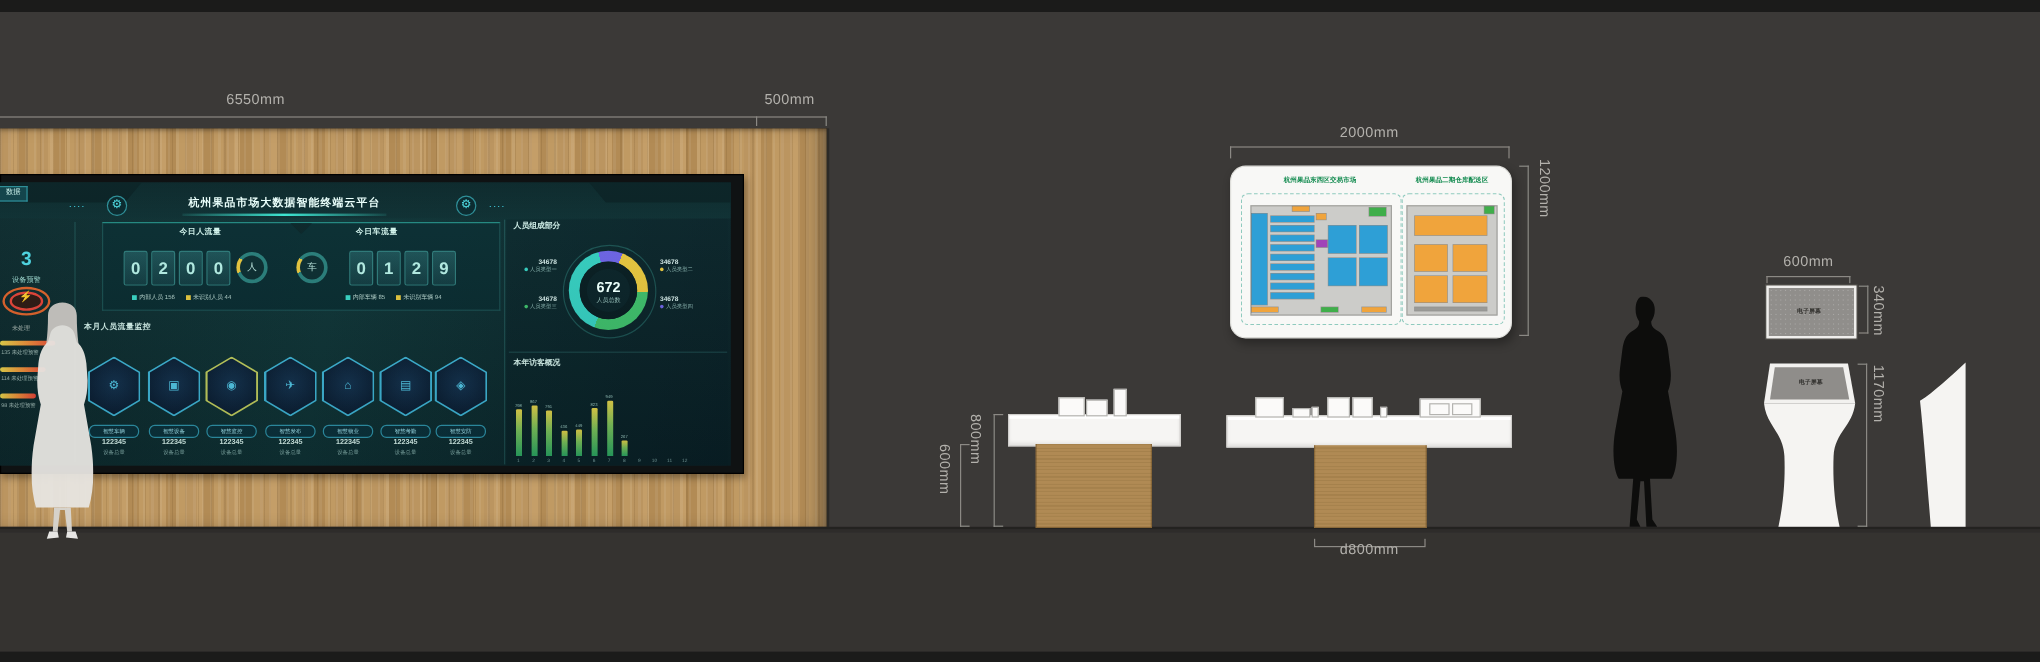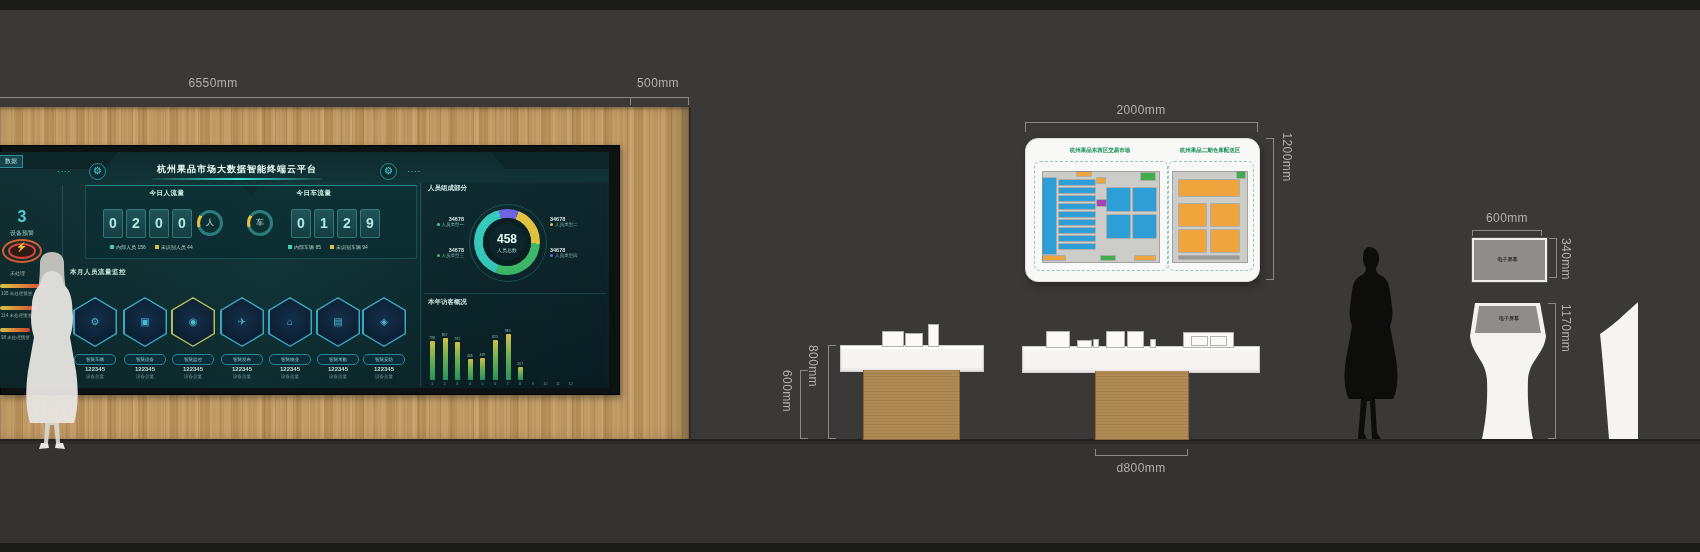--- a/index.html
+++ b/index.html
@@ -23,21 +23,21 @@
   #dim-wall-label2{left:613px;top:76px;width:90px}
   #dim-board-line{left:1025px;top:122px;width:233px;height:1px}
   #dim-board-label{left:1091px;top:103px;width:100px}
   #dim-1200-line{left:1273px;top:138px;width:1px;height:142px}
   #dim-1200-label{left:1262px;top:150px;width:50px}
   #dim-800-line{left:828px;top:345px;width:1px;height:94px}
   #dim-800-label{left:791px;top:359px;width:44px}
   #dim-600-line{left:800px;top:370px;width:1px;height:69px}
   #dim-600-label{left:765px;top:384px;width:44px}
   #dim-d800-line{left:1095px;top:455px;width:93px;height:1px}
-  #dim-d800-label{left:1101px;top:461px;width:80px}
+  #dim-d800-label{left:1101px;top:451px;width:80px}
   #dim-600t-line{left:1472px;top:230px;width:70px;height:1px}
   #dim-600t-label{left:1467px;top:211px;width:80px}
   #dim-340-line{left:1556px;top:238px;width:1px;height:40px}
   #dim-340-label{left:1544px;top:252px;width:44px}
   #dim-1170-line{left:1555px;top:303px;width:1px;height:136px}
   #dim-1170-label{left:1544px;top:319px;width:44px}
   
   #wall{left:0;top:107px;width:689px;height:332px;
     background:
       repeating-linear-gradient(90deg,rgba(255,255,255,.07) 0 2px,rgba(255,255,255,0) 2px 7px),
@@ -322,21 +322,21 @@
           <div class="pill">智慧安防</div>
           <div class="mval">122345</div>
           <div class="munit">设备总量</div>
         </div>
       </div>
 
     <div class="abs" id="right-panel"></div>
     <div class="abs" id="comp-title">人员组成部分</div>
     <div class="abs" id="donut-faint"></div>
     <div class="abs" id="donut" style="background: conic-gradient(from -15deg, rgb(111, 99, 232) 0%, rgb(111, 99, 232) 10%, rgb(236, 200, 61) 10%, rgb(236, 200, 61) 30%, rgb(63, 191, 107) 30%, rgb(63, 191, 107) 60%, rgb(54, 208, 194) 60%, rgb(54, 208, 194) 100%);"></div>
-    <div class="abs" id="donut-total">458</div>
+    <div class="abs" id="donut-total">672</div>
     <div class="abs" id="donut-total-label">人员总数</div>
     <div id="comp-labels"></div>
     <div class="abs" id="comp-div"></div>
     <div class="abs" id="vis-title">本年访客概况</div>
     <div id="vchart">
         <div class="bar-month abs" style="left: 427px;">1</div>
         <div class="bar abs" style="left: 430px; top: 189px; height: 39px;"></div>
         <div class="bar-val abs" style="left: 424px; top: 184px;">798</div>
         <div class="bar-month abs" style="left: 439.6px;">2</div>
         <div class="bar abs" style="left: 442.6px; top: 186px; height: 42px;"></div>

